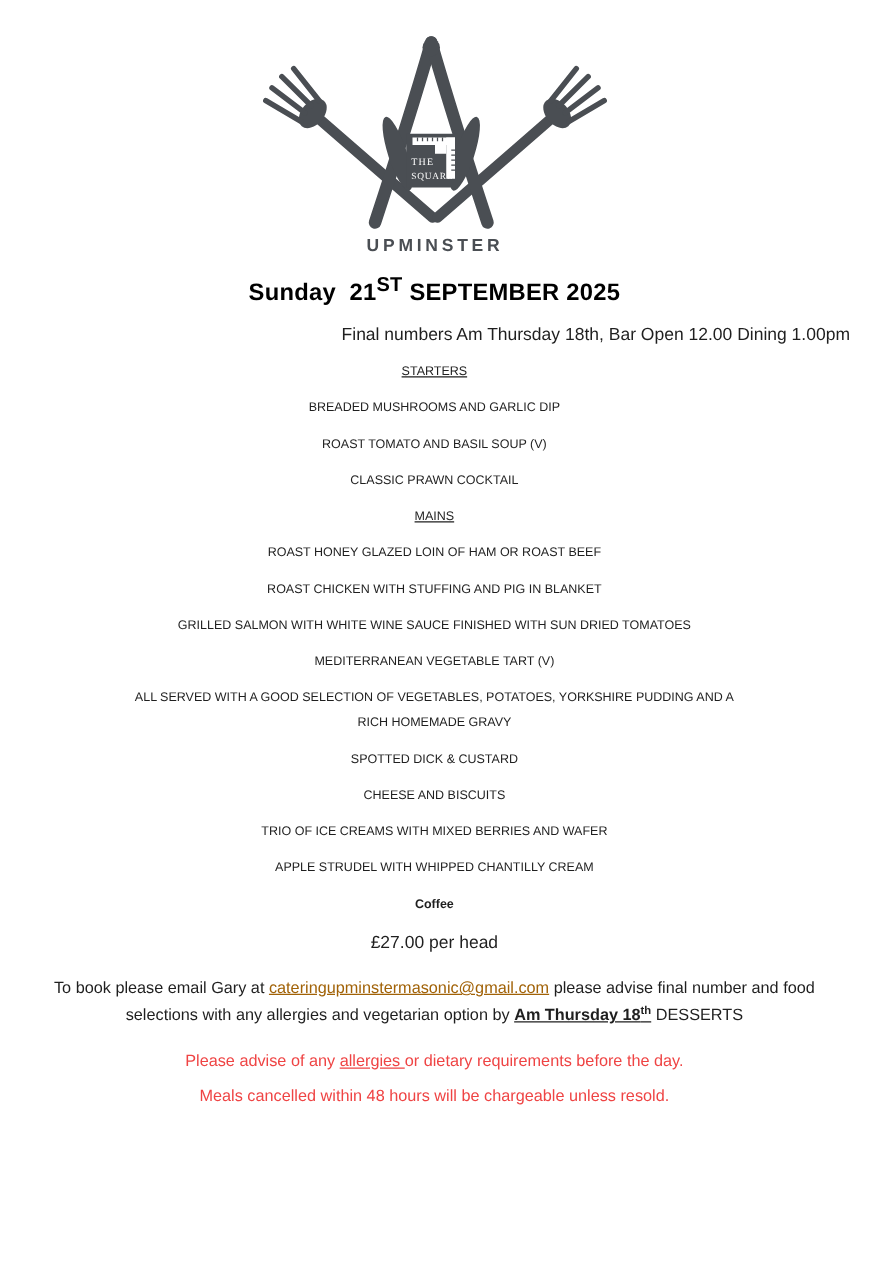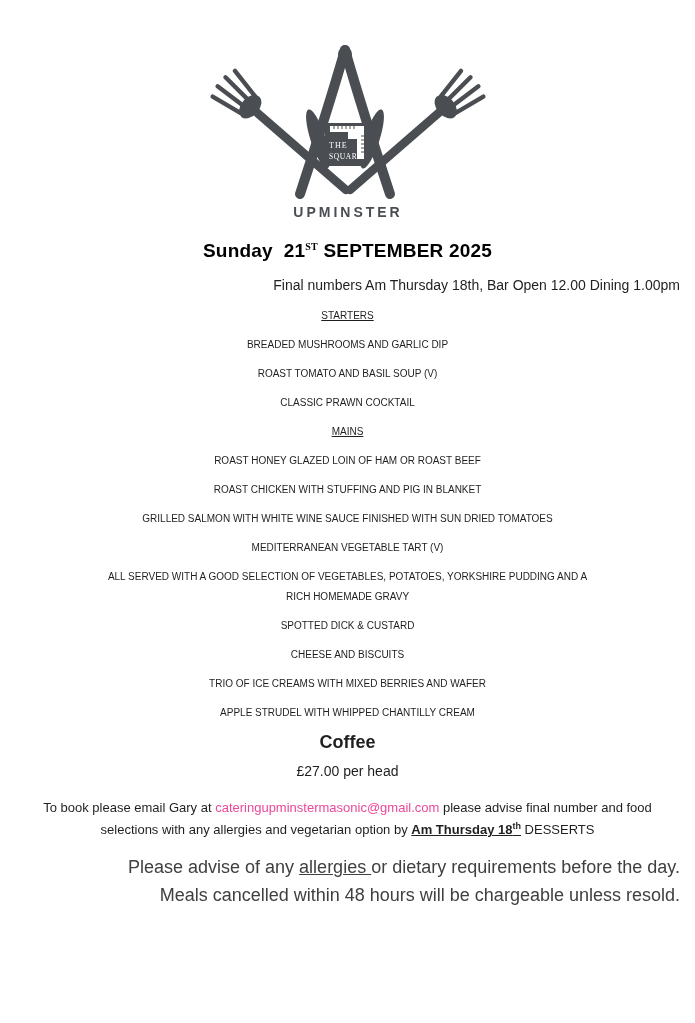--- a/index.html
+++ b/index.html
@@ -1,36 +1,36 @@
 <!DOCTYPE html>
 <html><head>
 <meta charset="utf-8">
 <style>
   html,body{margin:0;padding:0;background:#ffffff;}
   .page{
-    width:695px;height:915px;margin:16px auto;background:#ffffff;
+    width:695px;height:915px;margin:0 auto;background:#ffffff;
     text-align:center;font-family:"Liberation Sans",sans-serif;color:#1f1f1f;
     overflow:hidden;box-sizing:border-box;padding:0 15px;
   }
   svg.logo{display:block;margin:8px auto 0;width:340px;height:202px;}
   .title{margin-top:12px;font-size:19px;font-weight:700;color:#000;line-height:26px;white-space:pre-wrap;letter-spacing:.2px;}
-  .title sup{font-size:10px;vertical-align:baseline;position:relative;top:-7px;font-family:Liberation Serif, serif;}
+  .title sup{font-size:16px;vertical-align:baseline;position:relative;top:-7px;}
   .subtitle{font-size:14px;line-height:20px;margin-top:8px;text-align:right;}
   #sections{margin-top:11px;}
   .section-heading,.menu-item{font-size:10px;line-height:20px;margin:0 0 9px 0;white-space:pre-wrap;}
   .section-heading{text-decoration:underline;}
-  .coffee{font-size:18px;font-weight:700;line-height:20px;margin:2px 0 9px 0;}
+  .coffee{font-size:10px;font-weight:700;line-height:20px;margin:2px 0 9px 0;}
   .price{font-size:14px;line-height:20px;margin:0 0 16px 0;}
   .booking{font-size:13px;line-height:22px;}
   .booking span{white-space:pre-wrap;}
-  .booking a{color:#ec4899;cursor:pointer;}
+  .booking a{color:#a16207;text-decoration:underline;cursor:pointer;}
   .deadline{font-weight:700;text-decoration:underline;}
   .deadline sup{font-size:9px;vertical-align:baseline;position:relative;top:-5px;}
   .notices{margin-top:15px;}
-  .notice{color:#404040;font-size:18px;line-height:20px;margin:0 0 8px 0;text-align:right;}
+  .notice{color:#ef4444;font-size:13px;line-height:20px;margin:0 0 8px 0;}
   .notice .u{text-decoration:underline;white-space:pre-wrap;}
 </style>
 </head>
 <body>
 
 <div class="page">
 
   <svg class="logo" viewBox="0 0 340 202" xmlns="http://www.w3.org/2000/svg">
 
     <g transform="translate(76,86) rotate(-49)" stroke="#4a4e53" fill="#4a4e53">

